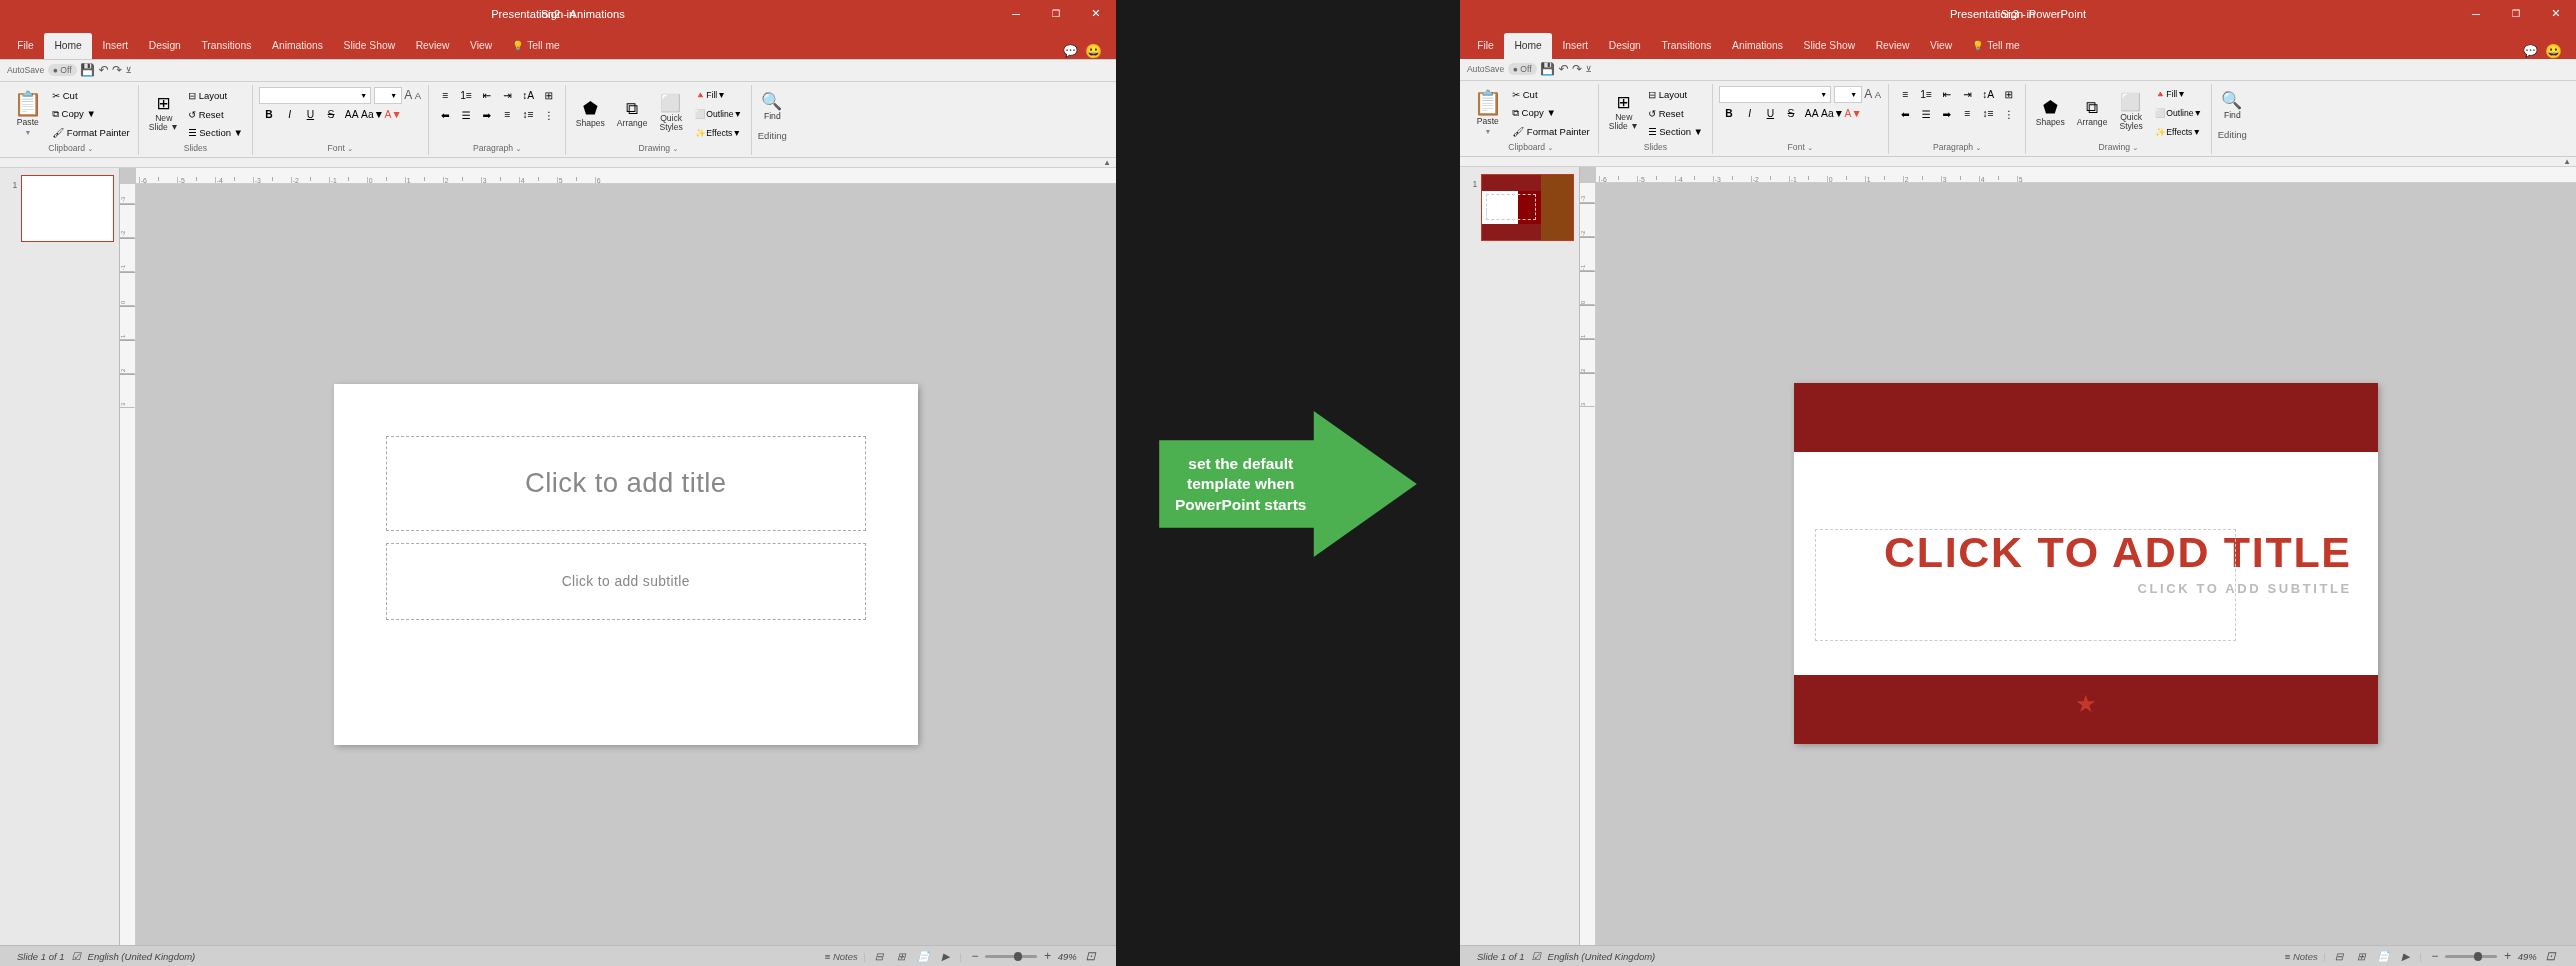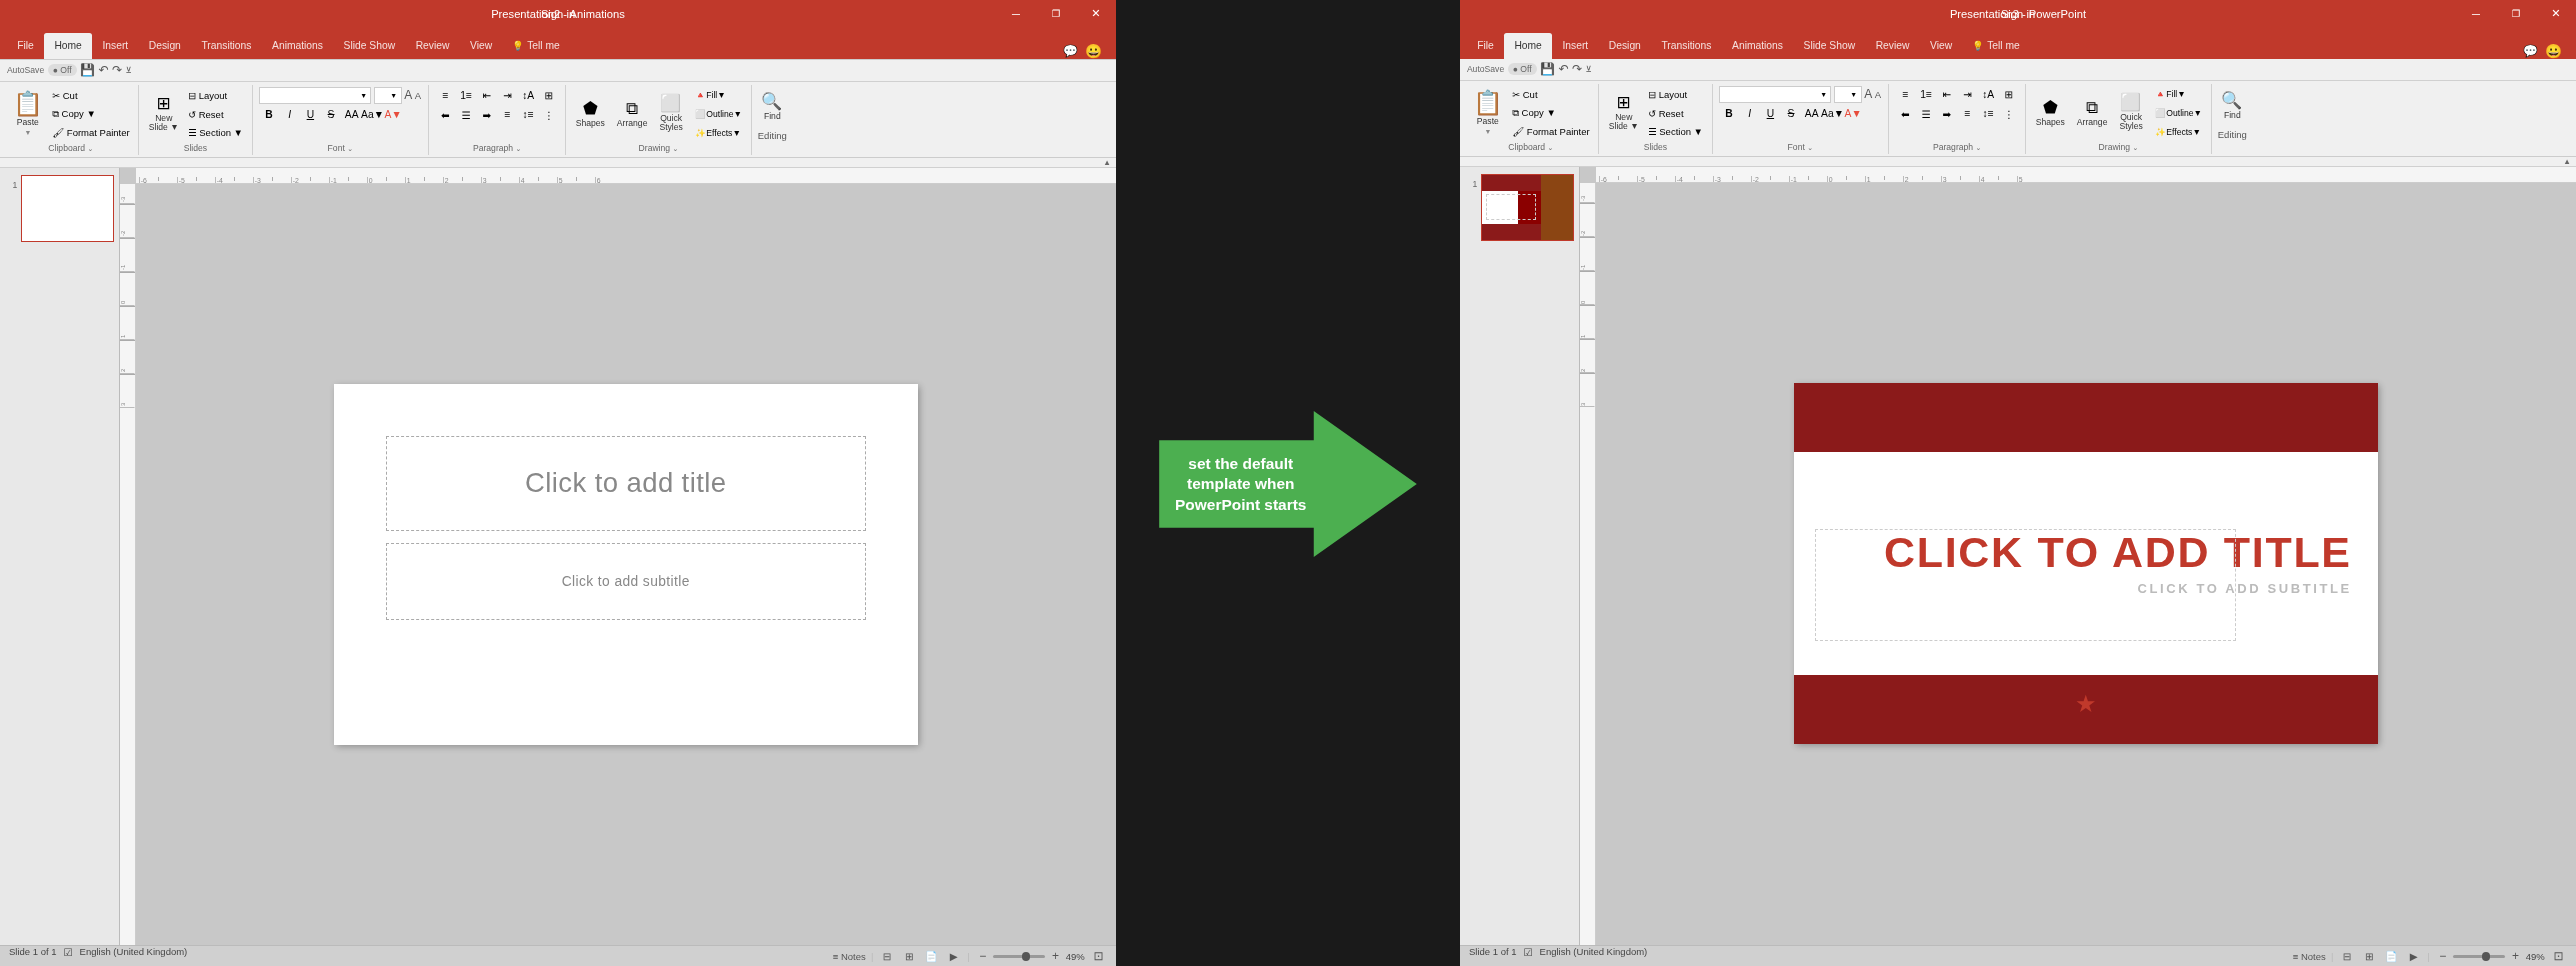--- a/index.html
+++ b/index.html
@@ -208,25 +208,27 @@
     }
     .subtitle-placeholder .placeholder-text {
       font-size: 13.8px;
     }
 
     
     .status-bar {
       background: #d0d0d0;
       height: 22.3px;
       display: flex;
-      padding: 0 9px;
+      align-items: center;
+      padding: 0 17px;
       font-size: 9.5px;
       color: #444;
       border-top: 0.9px solid #bbb;
       gap: 6.9px;
+      font-style: italic;
     }
     .status-bar-right {
       margin-left: auto;
       display: flex;
       align-items: center;
       gap: 5.2px;
     }
     .view-btn {
       width: 17px; height: 17px;
       display: flex; align-items: center; justify-content: center;

